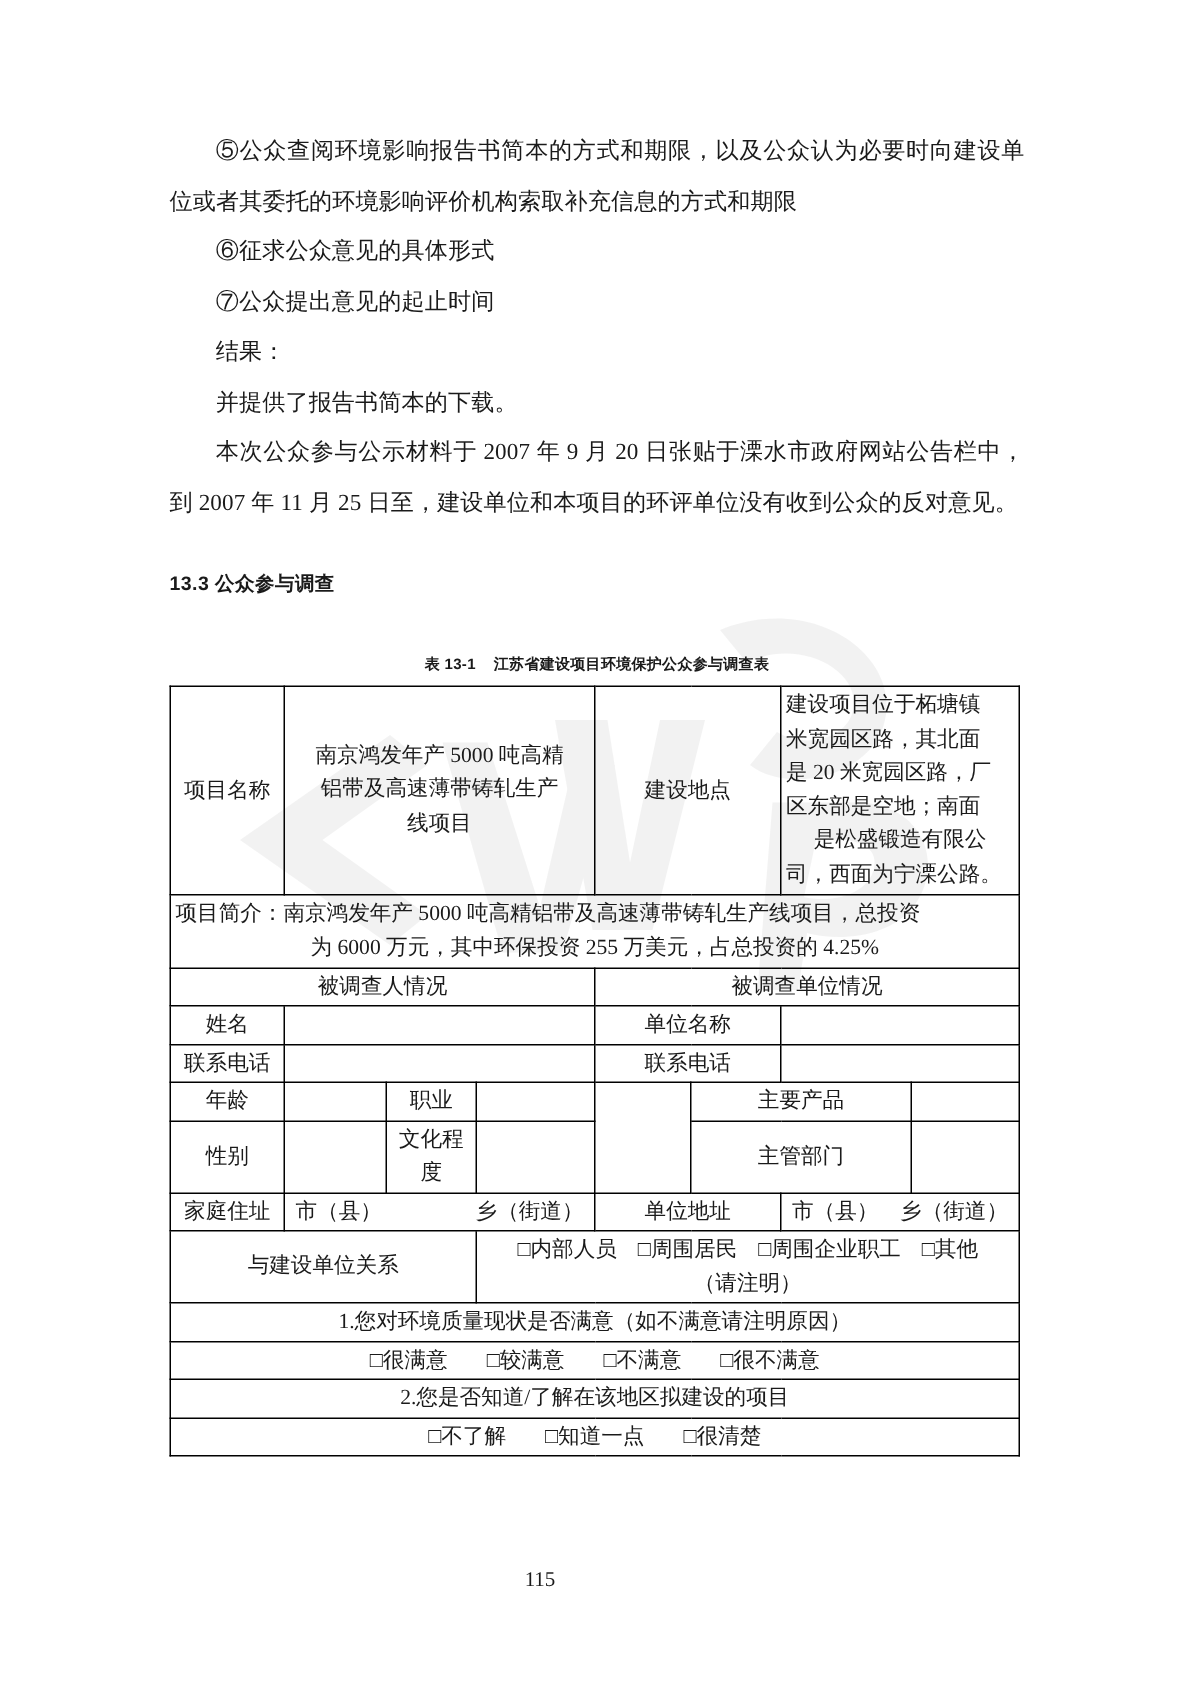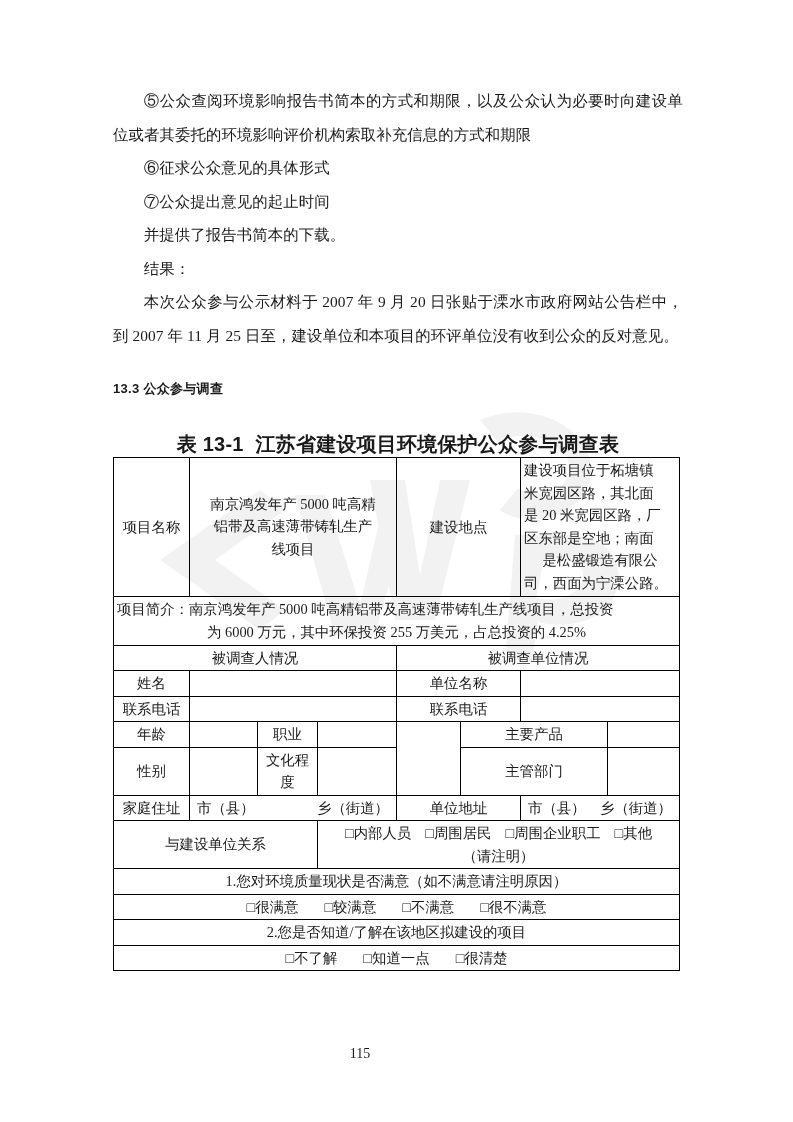--- a/index.html
+++ b/index.html
@@ -60,21 +60,21 @@
     line-height: 30px;
     letter-spacing: 0.3px;
   }
 
   .spacer-sm { height: 18px; }
 
   
   .table-caption {
     text-align: center;
     font-family: "Liberation Sans", "DejaVu Sans", sans-serif;
-    font-size: 20px;
+    font-size: 10px;
     font-weight: bold;
     line-height: 20px;
     margin: 4px 0 3px 0;
     letter-spacing: 0.2px;
   }
   .table-caption .cap-num { margin-right: 12px; }
 
   
   table.survey {
     border-collapse: collapse;
@@ -158,22 +158,22 @@
   </g>
 </svg>
 
 <div class="page">
 
   <div class="content">
 
     <p class="para">⑤公众查阅环境影响报告书简本的方式和期限，以及公众认为必要时向建设单位或者其委托的环境影响评价机构索取补充信息的方式和期限</p>
     <p class="para">⑥征求公众意见的具体形式</p>
     <p class="para">⑦公众提出意见的起止时间</p>
+    <p class="para">结果：</p>
     <p class="para">并提供了报告书简本的下载。</p>
-    <p class="para">结果：</p>
     <p class="para">本次公众参与公示材料于 2007 年 9 月 20 日张贴于溧水市政府网站公告栏中，到 2007 年 11 月 25 日至，建设单位和本项目的环评单位没有收到公众的反对意见。</p>
 
     <h2 class="heading">13.3 公众参与调查</h2>
 
     <div class="spacer-sm"></div>
 
 
     <div class="table-caption">
       <span class="cap-num">表 13-1</span><span>江苏省建设项目环境保护公众参与调查表</span>
     </div>

